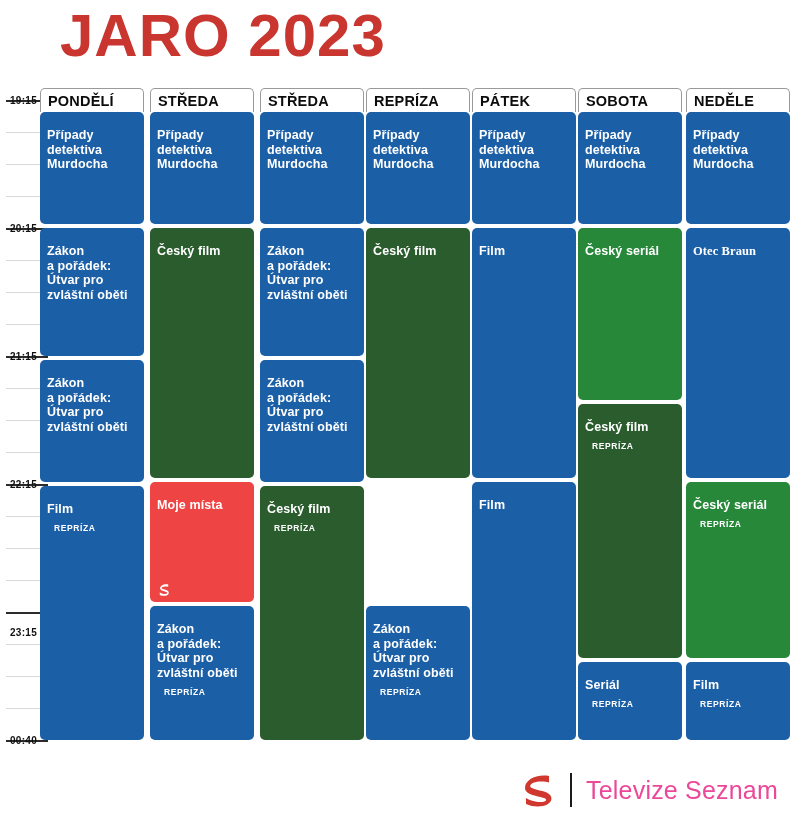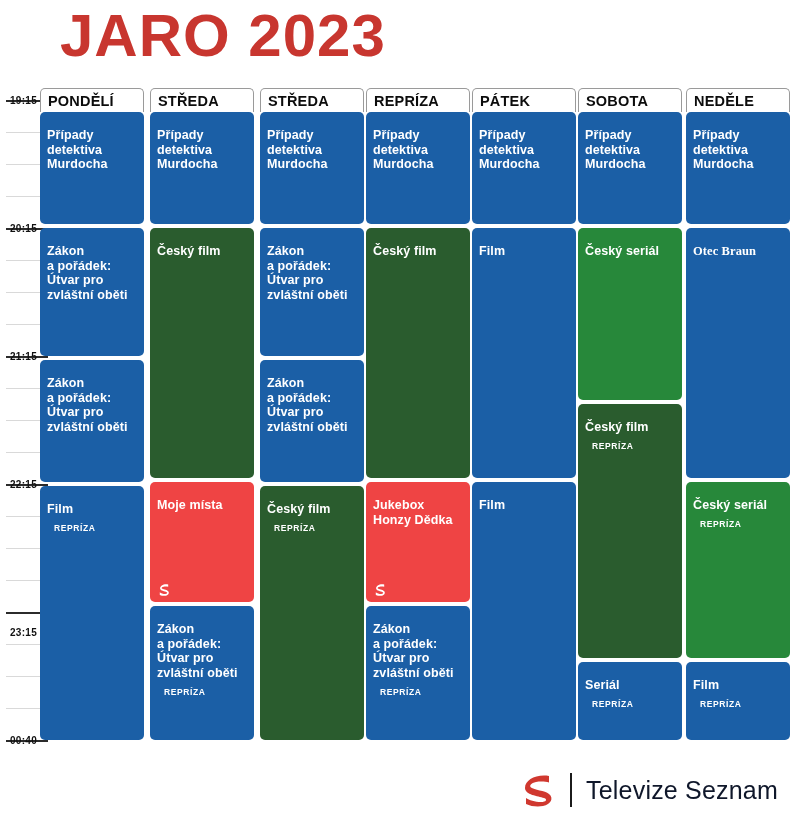--- a/index.html
+++ b/index.html
@@ -161,21 +161,21 @@
   }
   #footer .fs-logo { width: 40px; height: 40px; margin-right: 12px; }
   #footer .fdivider {
     width: 2px;
     height: 34px;
     background: #1b1b1b;
     margin-right: 14px;
   }
   #footer .fbrand {
     font-size: 25px;
-    color: #0f172a;
+    color: #ec4899;
     letter-spacing: 0.2px;
   }
 </style>
 </head>
 <body>
 
 <div id="title">JARO 2023</div>
 
 <div id="grid">
   <div id="gridlines">
@@ -291,27 +291,20 @@
       <div class="dayhead">REPRÍZA</div>
       <div class="progs">
         <div class="prog blue" style="top: 0px; height: 112px;">
           <div class="ptitle">Případy
 detektiva
 Murdocha</div>
         </div>
         <div class="prog dgreen" style="top: 116px; height: 250px;">
           <div class="ptitle">Český film</div>
         </div>
-        <div class="prog red" style="top: 370px; height: 120px;">
-          <div class="ptitle">Jukebox
-Honzy Dědka</div>
-          <svg class="slogo" viewBox="0 0 40 48">
-            <path d="M34 7 C20 4, 6 11, 7 21 C8 29, 23 30, 29 33 C33 35, 30 39, 24 39 C17 39, 10 36, 6 33 L6 42 C12 45, 21 46, 27 44.5 C36 42, 39 34, 33 29 C28 24.5, 16 24, 13 21 C11 19, 13 15.5, 19 14.5 C24 13.6, 30 14, 34 15 Z" fill="#ffffff"></path>
-          </svg>
-        </div>
         <div class="prog blue" style="top: 494px; height: 134px;">
           <div class="ptitle">Zákon
 a pořádek:
 Útvar pro
 zvláštní oběti</div>
           <div class="prepriza">REPRÍZA</div>
         </div>
       </div>
     </div>
     <div class="daycol" style="left: 472px;">

